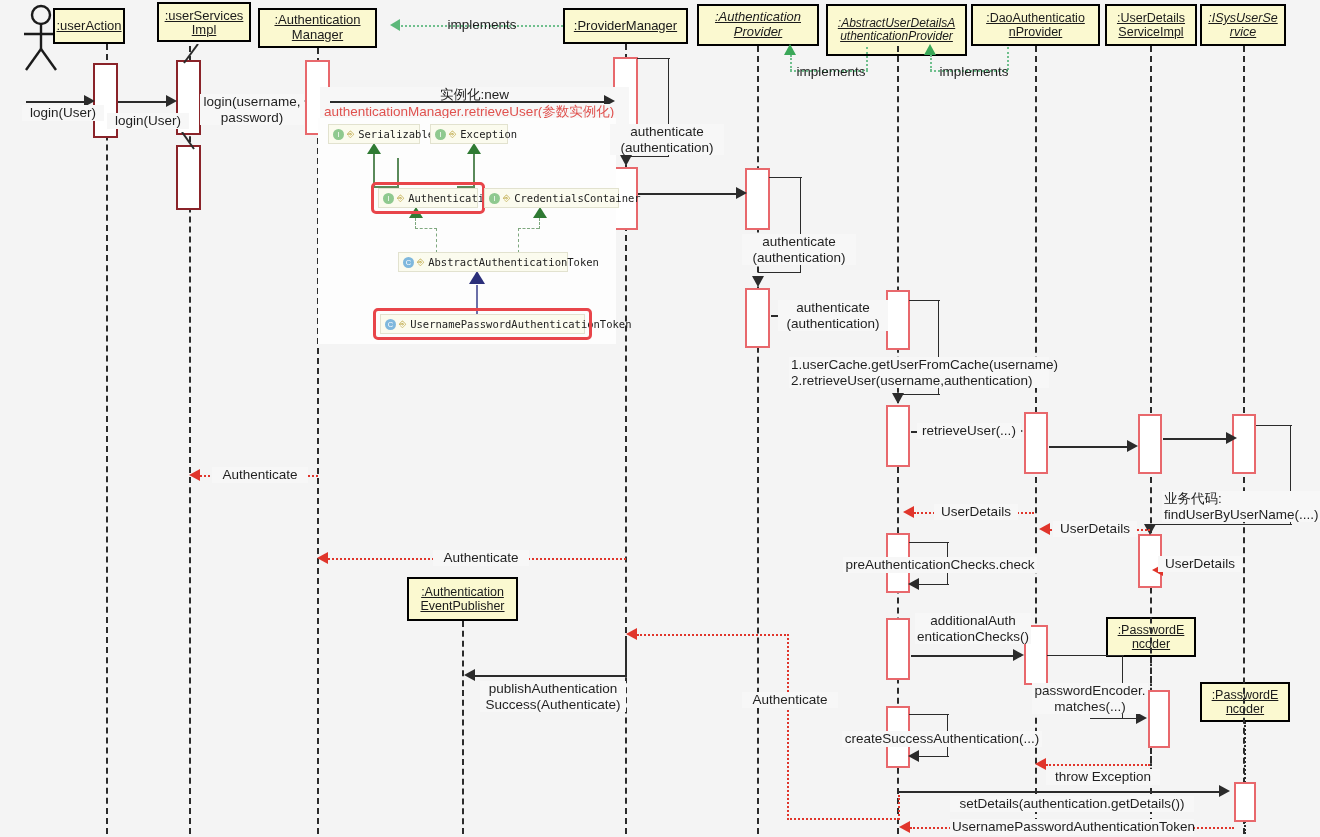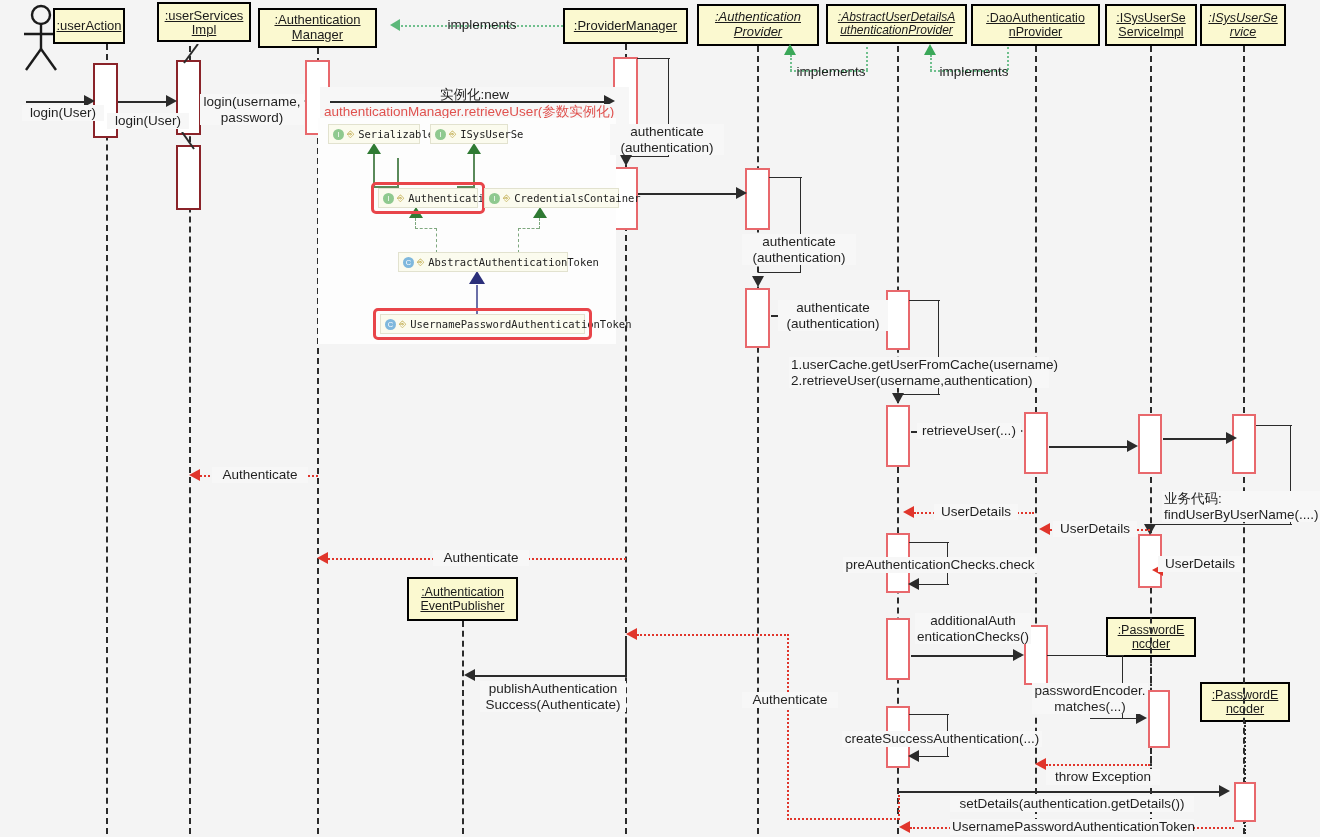--- a/index.html
+++ b/index.html
@@ -101,30 +101,30 @@
       <span>:Authentication
 Manager</span>
     </div>
   <div class="pbox" style="left:563px;top:8px;width:125px;height:36px;">
       <span>:ProviderManager</span>
     </div>
   <div class="pbox ital" style="left:697px;top:4px;width:122px;height:42px;">
       <span>:Authentication
 Provider</span>
     </div>
-  <div class="pbox ital" style="left:826px;top:4px;width:141px;height:40px;font-size:12px;">
+  <div class="pbox ital" style="left:826px;top:4px;width:141px;height:52px;font-size:12px;">
       <span>:AbstractUserDetailsA
 uthenticationProvider</span>
     </div>
   <div class="pbox" style="left:971px;top:4px;width:129px;height:42px;font-size:12.5px;">
       <span>:DaoAuthenticatio
 nProvider</span>
     </div>
   <div class="pbox" style="left:1105px;top:4px;width:92px;height:42px;font-size:12.5px;">
-      <span>:ISysUserSe
+      <span>:UserDetails
 ServiceImpl</span>
     </div>
   <div class="pbox ital" style="left:1200px;top:4px;width:86px;height:42px;font-size:12.5px;">
       <span>:ISysUserSe
 rvice</span>
     </div>
 
   <div class="pbox" style="left:407px;top:577px;width:111px;height:44px;font-size:12.5px;">
       <span>:Authentication
 EventPublisher</span>
@@ -240,21 +240,21 @@
     <div class="barrU" style="left:151px;top:153px;"></div>
 
     <div class="cbox" style="left:10px;top:6px;width:92px;">
       <span class="ic i">I</span>
         <span class="bm">⎆</span>
         <span>Serializable</span>
     </div>
     <div class="cbox" style="left:112px;top:6px;width:78px;">
       <span class="ic i">I</span>
         <span class="bm">⎆</span>
-        <span>ISysUserSe</span>
+        <span>Exception</span>
     </div>
     <div class="cbox" style="left:60px;top:70px;width:100px;">
       <span class="ic i">I</span>
         <span class="bm">⎆</span>
         <span>Authentication</span>
     </div>
     <div class="hilite" style="left:53px;top:64px;width:114px;height:32px;"></div>
     <div class="cbox" style="left:166px;top:70px;width:135px;">
       <span class="ic i">I</span>
         <span class="bm">⎆</span>

